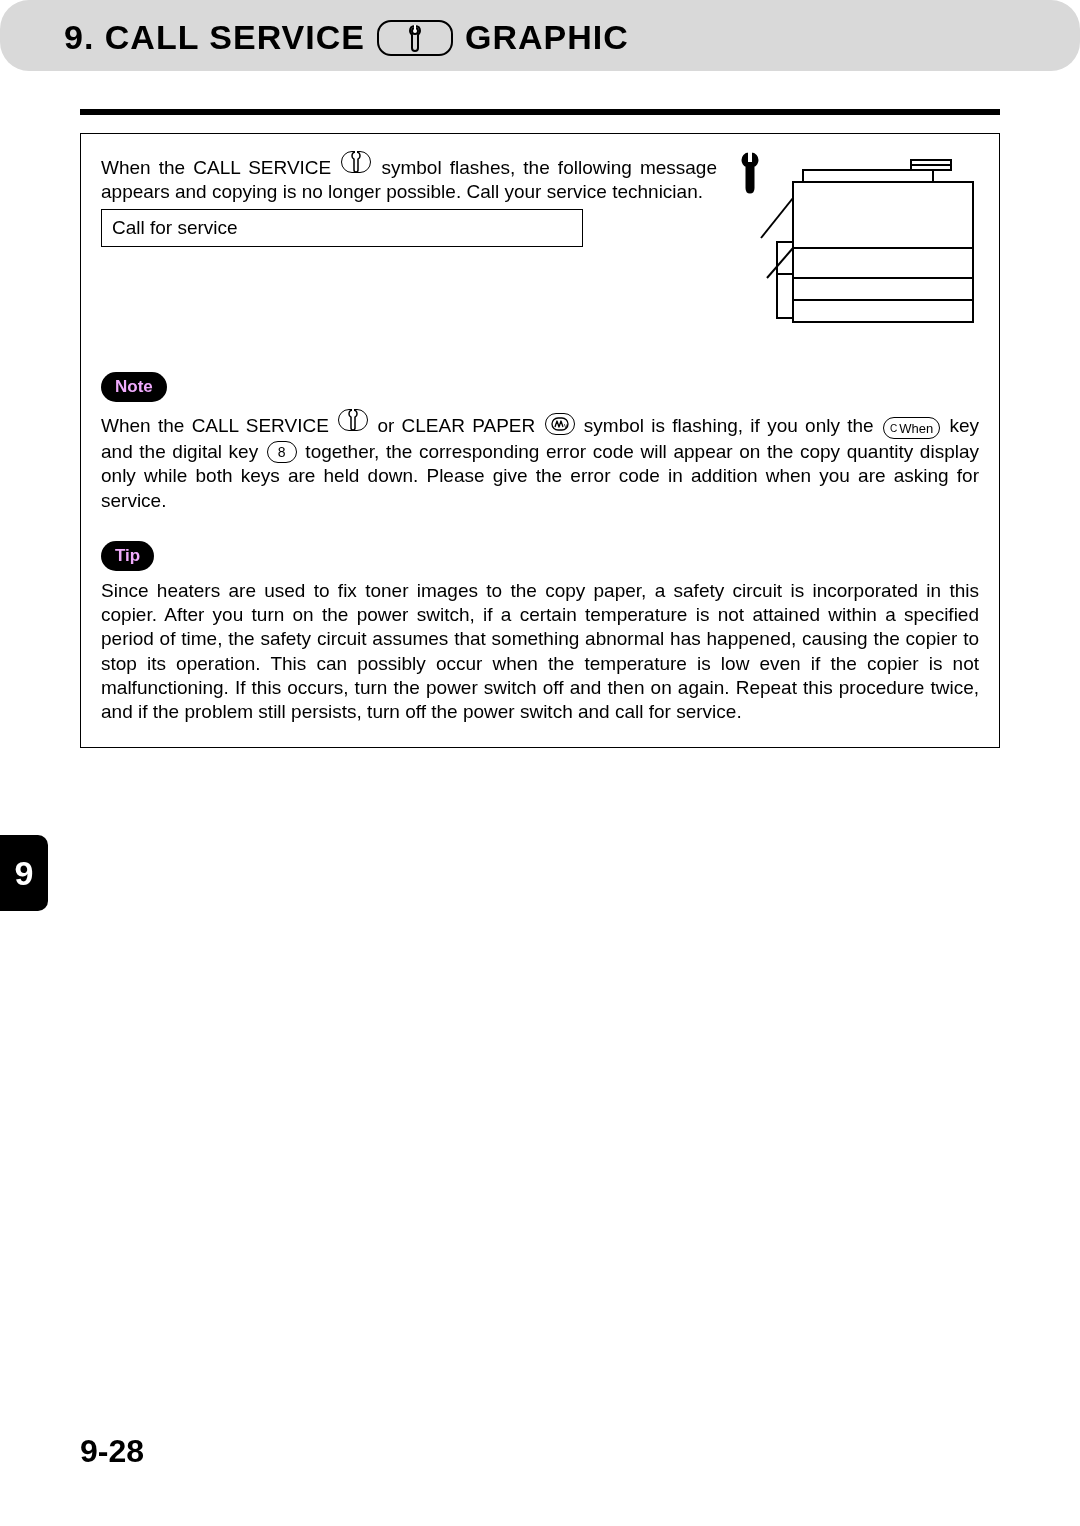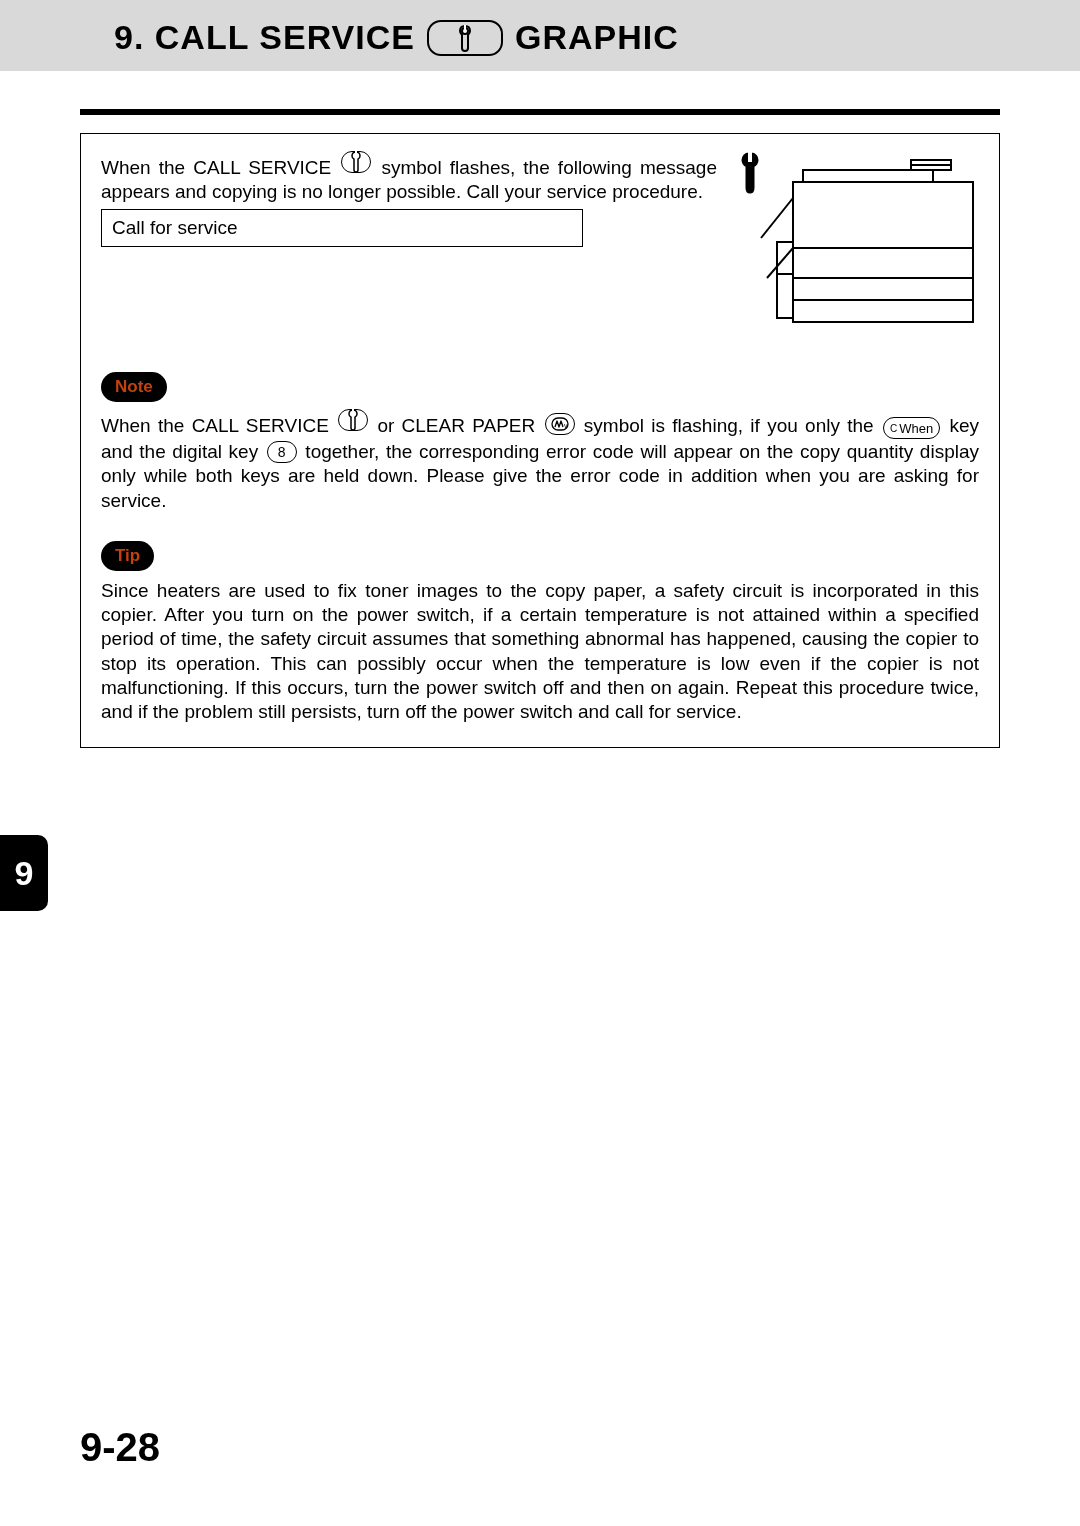--- a/index.html
+++ b/index.html
@@ -6,22 +6,23 @@
     margin: 0;
     padding: 0;
     width: 1080px;
     height: 1526px;
     font-family: Arial, Helvetica, sans-serif;
     background: #fff;
     color: #000;
   }
   .header-bar {
     background: #d9d9d9;
-    padding: 18px 0 14px 114px;
+    padding: 18px 0 14px 64px;
     border-bottom: 0;
+    border-radius: 29px;
   }
   .title {
     font-size: 34px;
     font-weight: 900;
     letter-spacing: 1px;
     display: flex;
     align-items: center;
     gap: 6px;
   }
   .title .sym {
@@ -57,21 +58,21 @@
   .msg-box {
     border: 1.5px solid #000;
     padding: 6px 10px;
     margin-top: 4px;
     width: 460px;
     font-size: 19px;
   }
   .pill {
     display: inline-block;
     background: #000;
-    color: #c2410c;
+    color: #f0abfc;
     font-weight: 700;
     border-radius: 999px;
     padding: 4px 14px;
     font-size: 17px;
     margin-top: 28px;
     margin-bottom: 8px;
   }
   .clear { clear: both; }
   .note-text, .tip-text {
     text-align: justify;
@@ -122,21 +123,21 @@
     position: absolute;
     left: 80px;
     bottom: 56px;
     font-size: 15px;
     display: flex;
     align-items: baseline;
     gap: 14px;
   }
   .page-no {
     font-weight: 900;
-    font-size: 40px;
+    font-size: 32px;
   }
   
   .svg-wrench { width: 14px; height: 22px; }
   .svg-wrench-big { width: 18px; height: 28px; }
 </style>
 </head>
 <body>
 
 <div class="header-bar">
   <div class="title">
@@ -183,21 +184,21 @@
       </g>
     </svg>
   </div>
 
   <div class="intro">
     <span>When the CALL SERVICE </span><span class="inline-sym">
       <svg class="svg-wrench" viewBox="0 0 14 22">
         <path d="M7 1 C4.5 1 3 2.5 3 5 C3 6.6 4 7.6 5 8.2 L5 19 C5 20.2 5.8 21 7 21 C8.2 21 9 20.2 9 19 L9 8.2 C10 7.6 11 6.6 11 5 C11 2.5 9.5 1 7 1 Z" fill="none" stroke="#000" stroke-width="1.5"></path>
         <rect x="6" y="0" width="2" height="5" fill="#fff" stroke="none"></rect>
       </svg>
-    </span><span> symbol flashes, the following message appears and copying is no longer possible. Call your service procedure.</span>
+    </span><span> symbol flashes, the following message appears and copying is no longer possible. Call your service technician.</span>
   </div>
 
   <div class="msg-box">Call for service</div>
 
   <div class="clear"></div>
 
   <div class="pill">Note</div>
   <div class="note-text">
     <span>When the CALL SERVICE </span><span class="inline-sym">
       <svg class="svg-wrench" viewBox="0 0 14 22">

